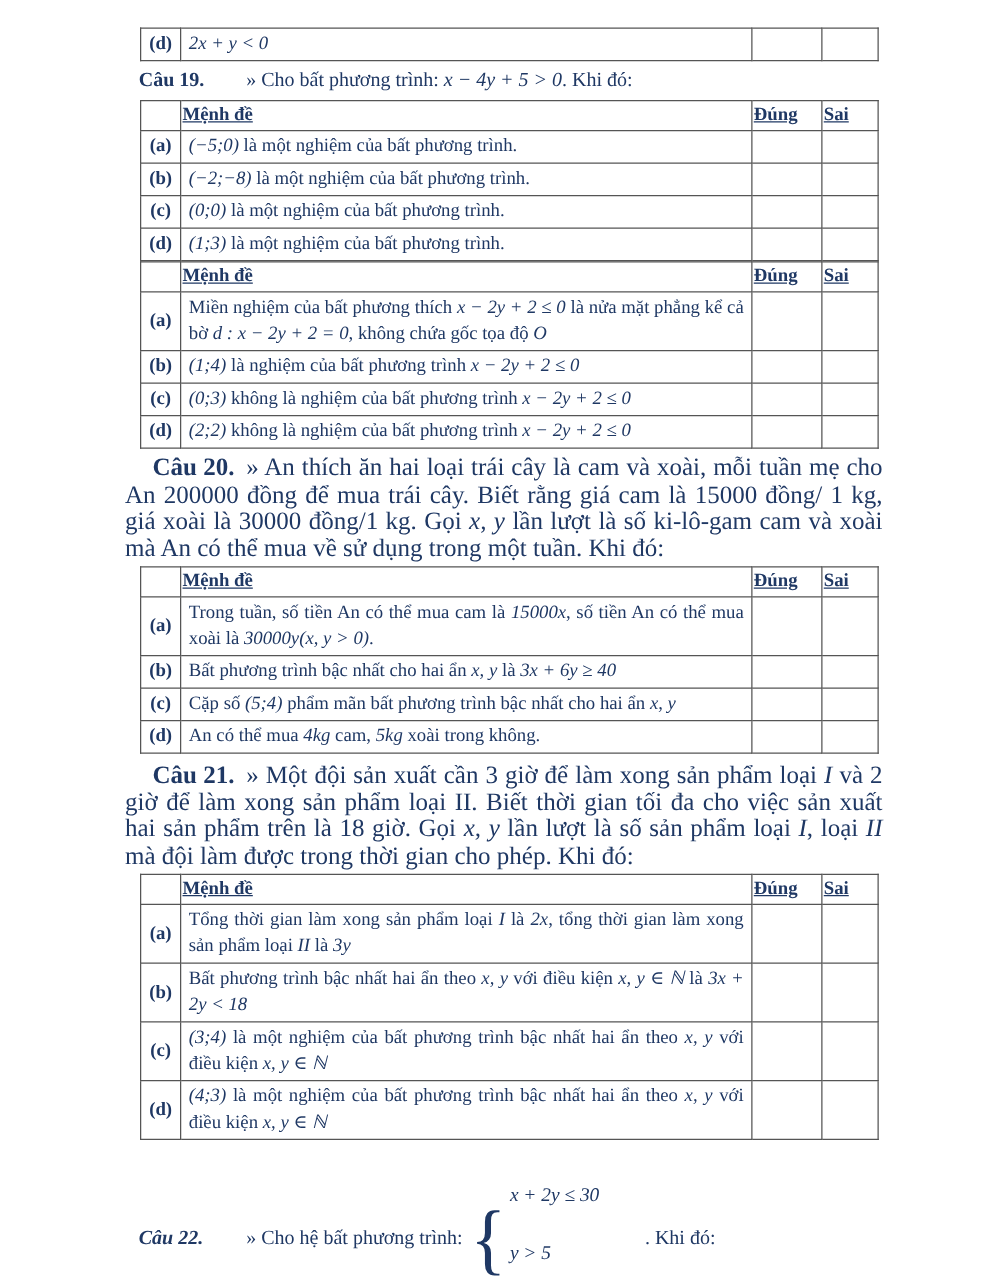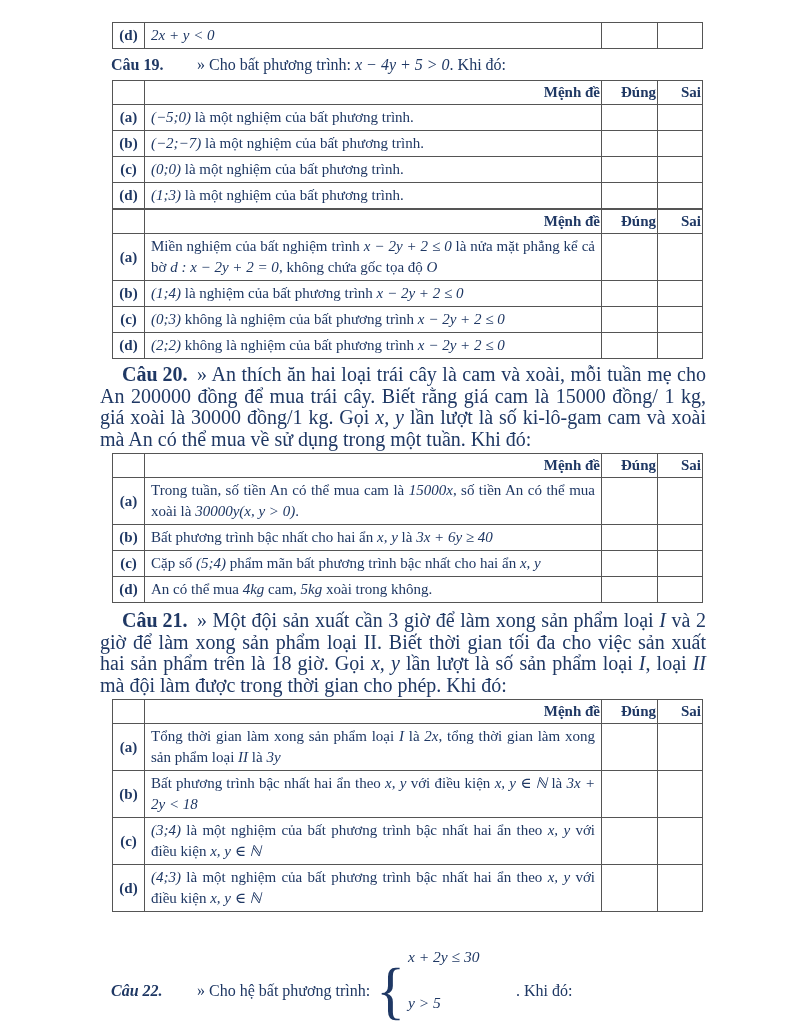--- a/index.html
+++ b/index.html
@@ -29,21 +29,21 @@
     vertical-align: middle;
     box-sizing: border-box;
   }
   col.c-key { width: 32px; }
   col.c-stm { width: 457px; }
   col.c-true { width: 56px; }
   col.c-false { width: 45px; }
   tr.head td { height: 21px; }
   tr.s td { height: 26px; }
   td.key { text-align: center; font-weight: bold; font-size: 14px; }
-  td.hstm, td.htf { text-align: right; font-weight: bold; font-size: 15px; }
+  td.hstm, td.htf { text-align: left; font-weight: bold; font-size: 15px; text-decoration: underline; }
   td.stm { padding: 2px 6px; text-align: justify; margin-top: 16px; }
   td.ans { background: #ffffff; }
 
   
   .q-line { margin: 6px 0 5px 11px; font-size: 16px; line-height: 20px; white-space: nowrap; }
   .q-label { display: inline-block; width: 86px; font-weight: bold; }
   .q-para {
     margin: 5px 0 3px 0;
     font-size: 20px;
     line-height: 21.5px;
@@ -111,21 +111,21 @@
         <td class="htf">Sai</td>
       </tr>
       <tr class="s">
         <td class="key">(a)</td>
         <td class="stm"><span class="math">(−5;0)</span><span> là một nghiệm của bất phương trình.</span></td>
         <td class="ans"></td>
         <td class="ans"></td>
       </tr>
       <tr class="s">
         <td class="key">(b)</td>
-        <td class="stm"><span class="math">(−2;−7)</span><span> là một nghiệm của bất phương trình.</span></td>
+        <td class="stm"><span class="math">(−2;−8)</span><span> là một nghiệm của bất phương trình.</span></td>
         <td class="ans"></td>
         <td class="ans"></td>
       </tr>
       <tr class="s">
         <td class="key">(c)</td>
         <td class="stm"><span class="math">(0;0)</span><span> là một nghiệm của bất phương trình.</span></td>
         <td class="ans"></td>
         <td class="ans"></td>
       </tr>
       <tr class="s">
@@ -146,21 +146,21 @@
         </colgroup>
       <tbody>
           <tr class="head">
         <td class="key"></td>
         <td class="hstm">Mệnh đề</td>
         <td class="htf">Đúng</td>
         <td class="htf">Sai</td>
       </tr>
       <tr>
         <td class="key">(a)</td>
-        <td class="stm"><span>Miền nghiệm của bất nghiệm trình </span><span class="math">x − 2y + 2 ≤ 0</span><span> là nửa mặt phẳng kể cả bờ </span><span class="math">d : x − 2y + 2 = 0</span><span>, không chứa gốc tọa độ </span><span class="math">O</span></td>
+        <td class="stm"><span>Miền nghiệm của bất phương thích </span><span class="math">x − 2y + 2 ≤ 0</span><span> là nửa mặt phẳng kể cả bờ </span><span class="math">d : x − 2y + 2 = 0</span><span>, không chứa gốc tọa độ </span><span class="math">O</span></td>
         <td class="ans"></td>
         <td class="ans"></td>
       </tr>
       <tr class="s">
         <td class="key">(b)</td>
         <td class="stm"><span class="math">(1;4)</span><span> là nghiệm của bất phương trình </span><span class="math">x − 2y + 2 ≤ 0</span></td>
         <td class="ans"></td>
         <td class="ans"></td>
       </tr>
       <tr class="s">

